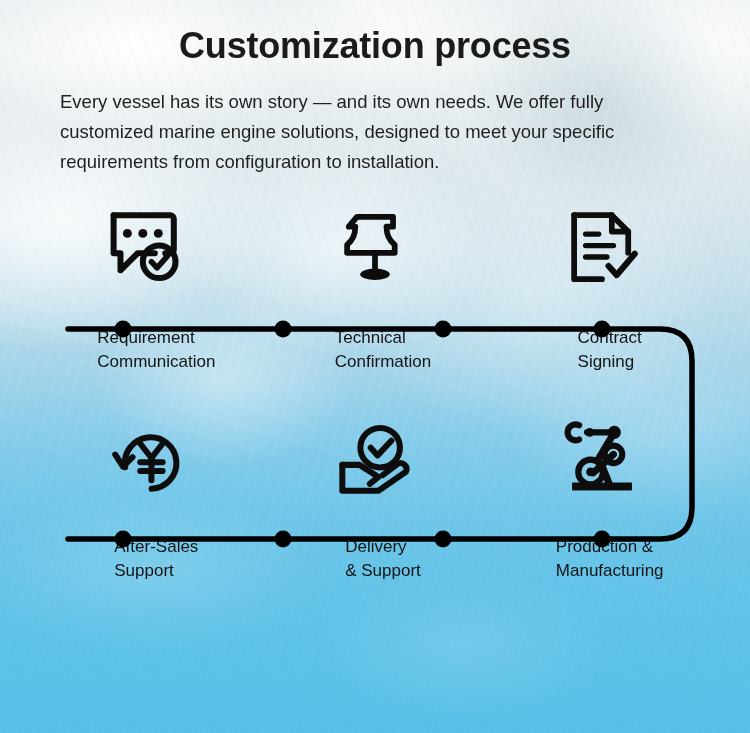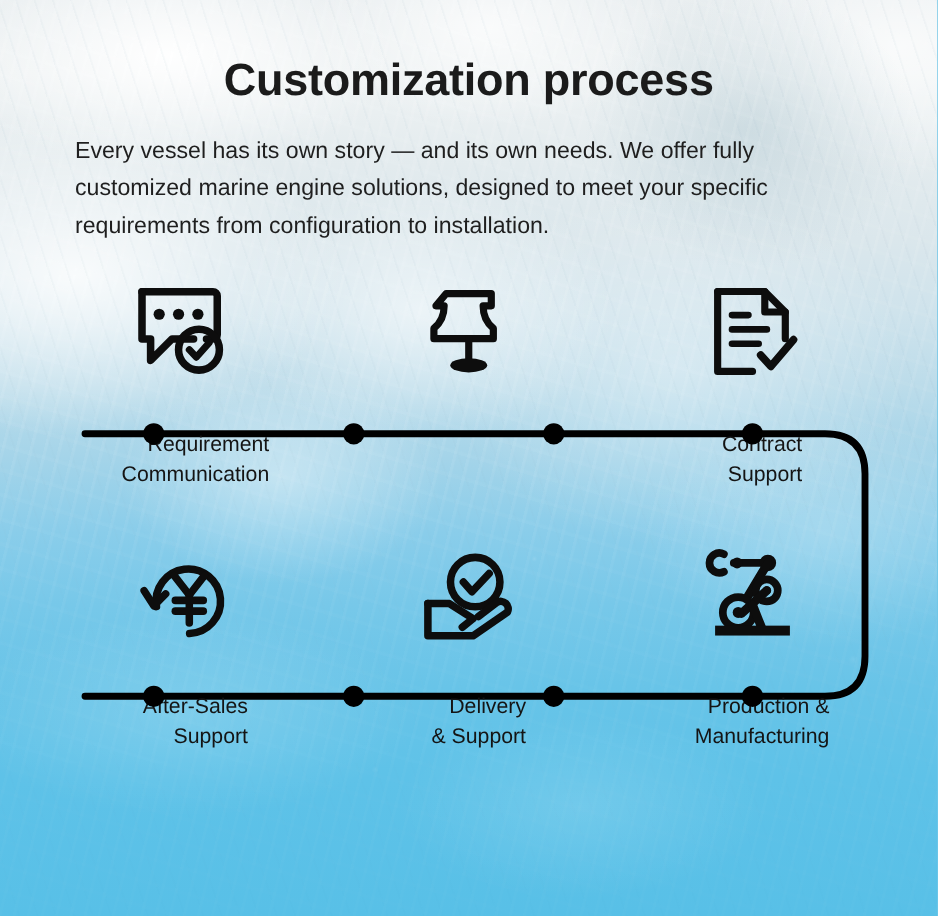--- a/index.html
+++ b/index.html
@@ -97,21 +97,21 @@
   }
 
   
   .header {
     position: relative;
     z-index: 3;
     text-align: center;
   }
   .title {
     margin: 0;
-    padding-top: 44px;
+    padding-top: 26px;
     font-size: 36px;
     font-weight: bold;
     letter-spacing: -0.2px;
     color: #1b1b1b;
     line-height: 1.1;
   }
   .intro {
     margin: 21px auto 0;
     width: 630px;
     font-size: 18.5px;
@@ -169,21 +169,21 @@
   }
   .icon-box svg { display: block; }
 
   .node-gap { height: 18px; }
 
   .cap {
     margin-top: 17px;
     font-size: 17px;
     line-height: 1.42;
     color: #141414;
-    text-align: right;
+    text-align: left;
     white-space: pre-line;
     margin-left: 16px;
   }
   .row-2 .cap { margin-top: 16px; }
 </style>
 </head>
 <body>
 
 <div class="page">
 
@@ -233,39 +233,41 @@
 
         <div class="cell">
           <div class="icon-box">
             <svg width="82" height="86" viewBox="0 0 100 100">
               <path d="M28 12 h44 v12 h-8 q0 14 10 22 v10 h-58 v-10 q10 -8 10 -22 h-8 z" fill="none" stroke="#0d0d0d" stroke-width="7" stroke-linejoin="round"></path>
               <path d="M50 56 v22" stroke="#0d0d0d" stroke-width="7" stroke-linecap="round"></path>
               <ellipse cx="50" cy="82" rx="18" ry="7" fill="#0d0d0d"></ellipse>
             </svg>
           </div>
           <div class="node-gap"></div>
+          <div class="cap">Technical
+Confirmation</div>
         </div>
 
         <div class="cell">
           <div class="icon-box">
             <svg width="82" height="86" viewBox="0 0 100 100">
               <path d="M16 10 h46 l20 20 v26" fill="none" stroke="#0d0d0d" stroke-width="7" stroke-linejoin="round" stroke-linecap="round"></path>
               <path d="M16 10 v78 h34" fill="none" stroke="#0d0d0d" stroke-width="7" stroke-linejoin="round" stroke-linecap="round"></path>
               <path d="M62 10 v20 h20" fill="none" stroke="#0d0d0d" stroke-width="7" stroke-linejoin="round" stroke-linecap="round"></path>
               <g stroke="#0d0d0d" stroke-width="6.5" stroke-linecap="round">
                 <path d="M30 33 h16"></path>
                 <path d="M30 47 h34"></path>
                 <path d="M30 61 h26"></path>
               </g>
               <path d="M58 72 l10 11 l22 -26" fill="none" stroke="#0d0d0d" stroke-width="7.5" stroke-linecap="round" stroke-linejoin="round"></path>
             </svg>
           </div>
           <div class="node-gap"></div>
           <div class="cap">Contract
-Support</div>
+Signing</div>
         </div>
 
       </div>
     </div>
 
     <div class="row row-2">
       <div class="cells">
 
         <div class="cell">
           <div class="icon-box">

